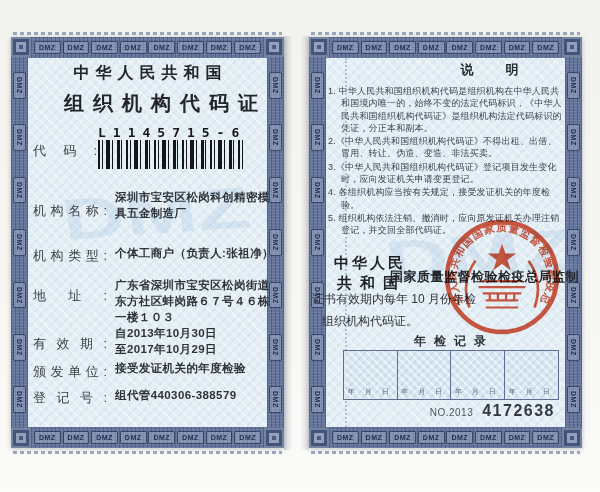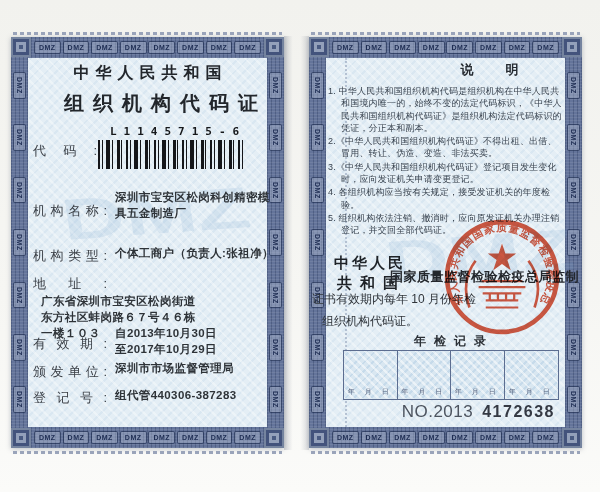--- a/index.html
+++ b/index.html
@@ -51,39 +51,39 @@
     color:rgba(125,165,205,.17);transform:scaleX(1.5) rotate(-6deg);
     transform-origin:left center;pointer-events:none;
   }
   
   .cert-title{position:absolute;left:0;width:100%;text-align:center;color:#22262b;font-weight:bold;}
   .t1{top:5px;font-size:16px;letter-spacing:6px;text-indent:6px;}
   .t2{top:32px;font-size:20px;letter-spacing:9px;text-indent:9px;text-align:right;}
   .code-label{position:absolute;left:5px;top:84px;width:64px;font-size:13px;color:#3a3f46;
     text-align:justify;text-align-last:justify;}
   .code-number{position:absolute;left:70px;top:67px;font-family:"DejaVu Sans Mono",monospace;
-    font-size:11px;font-weight:bold;letter-spacing:7px;color:#16181b;margin-left:12px;}
+    font-size:13px;font-weight:bold;letter-spacing:7px;color:#16181b;}
   .barcode{position:absolute;left:70px;top:82px;width:148px;height:29px;
     background-image:linear-gradient(90deg,
       #15161a 0 2px, transparent 2px 4px,
       #15161a 4px 5px, transparent 5px 8px,
       #15161a 8px 12px, transparent 12px 14px,
       #15161a 14px 15px, transparent 15px 19px,
       #15161a 19px 22px, transparent 22px 23px,
       #15161a 23px 24px, transparent 24px 28px);
     background-size:28px 100%;background-repeat:repeat-x;
   }
   .frow{position:absolute;left:5px;width:234px;display:flex;}
   .f-label{width:74px;flex:none;font-size:13px;color:#3a3f46;
     text-align:justify;text-align-last:justify;}
   .f-value{width:160px;flex:none;margin-left:8px;font-size:11.5px;font-weight:bold;
     color:#2e3338;line-height:16px;letter-spacing:.4px;}
   .r1{top:131px;} .r1 .f-label{padding-top:13px;}
   .r2{top:187px;} .r2 .f-label{padding-top:2px;}
-  .r3{top:207px;flex-direction:column;} .r3 .f-label{padding-top:10px;}
+  .r3{top:219px;} .r3 .f-label{padding-top:10px;}
   .r4{top:267px;} .r4 .f-label{padding-top:10px;}
   .r5{top:302px;} .r5 .f-label{padding-top:3px;}
   .r6{top:329px;} .r6 .f-label{padding-top:2px;}
   .vline{display:block;}
   
   .notes-title{position:absolute;top:3px;left:0;width:100%;text-align:center;
     font-size:13px;font-weight:bold;color:#262b31;letter-spacing:32px;text-indent:32px;margin-left:44px;}
   .notes{position:absolute;left:2px;top:27px;width:236px;color:#39434f;}
   .note{font-size:9px;line-height:12.3px;padding-left:13px;text-indent:-13px;
     letter-spacing:.2px;margin-bottom:1px;}
@@ -100,21 +100,21 @@
     display:grid;grid-template-columns:repeat(4,1fr);
     border:1px solid #5c6d90;background-color:#d9e7f1;
     background-image:
       repeating-linear-gradient(45deg, rgba(255,255,255,.5) 0 2px, transparent 2px 6px),
       repeating-linear-gradient(-45deg, rgba(170,200,225,.4) 0 2px, transparent 2px 6px);}
   .insp-cell{position:relative;border-right:1px solid #5c6d90;}
   .insp-cell:last-child{border-right:none;}
   .insp-cell span{position:absolute;bottom:2px;left:0;width:100%;text-align:center;
     font-size:7px;color:#55627e;letter-spacing:4px;}
   .serial{position:absolute;right:10px;top:344px;display:flex;align-items:baseline;gap:9px;}
-  .sprefix{font-size:17px;color:#4d545f;letter-spacing:.5px;}
+  .sprefix{font-size:10px;color:#4d545f;letter-spacing:.5px;}
   .snum{font-size:16px;font-weight:bold;color:#343943;letter-spacing:1.5px;text-align:center;}
   .crease{position:absolute;left:19px;top:0;bottom:0;width:0;
     border-left:2px dotted rgba(70,90,130,.30);}
   .seal{position:absolute;left:115px;top:158px;width:122px;height:122px;
     opacity:.9;mix-blend-mode:multiply;z-index:5;}
   .fold-shadow{position:absolute;left:284px;top:36px;width:25px;height:414px;
     background:linear-gradient(90deg, rgba(50,60,85,.20) 0, rgba(255,255,255,0) 35%,
       rgba(255,255,255,0) 65%, rgba(50,60,85,.16) 100%);}
 </style>
 </head>
@@ -189,25 +189,25 @@
     </div>
     <div class="frow r4">
       <div class="f-label">有效期:</div>
       <div class="f-value">
         <span class="vline">自2013年10月30日</span>
         <span class="vline">至2017年10月29日</span>
       </div>
     </div>
     <div class="frow r5">
       <div class="f-label">颁发单位:</div>
-      <div class="f-value">深圳市市场监督管理局</div>
+      <div class="f-value">接受发证机关的年度检验</div>
     </div>
     <div class="frow r6">
       <div class="f-label">登记号:</div>
-      <div class="f-value">组代管440306-387283</div>
+      <div class="f-value">组代管440306-388579</div>
     </div>
   </div>
 </div>
 
 <div class="page right-page">
   <div class="micro micro-top"></div>
   <div class="micro micro-bottom"></div>
   <div class="band band-h band-top">
       <span class="dmz">DMZ</span>
       <span class="dmz">DMZ</span>

